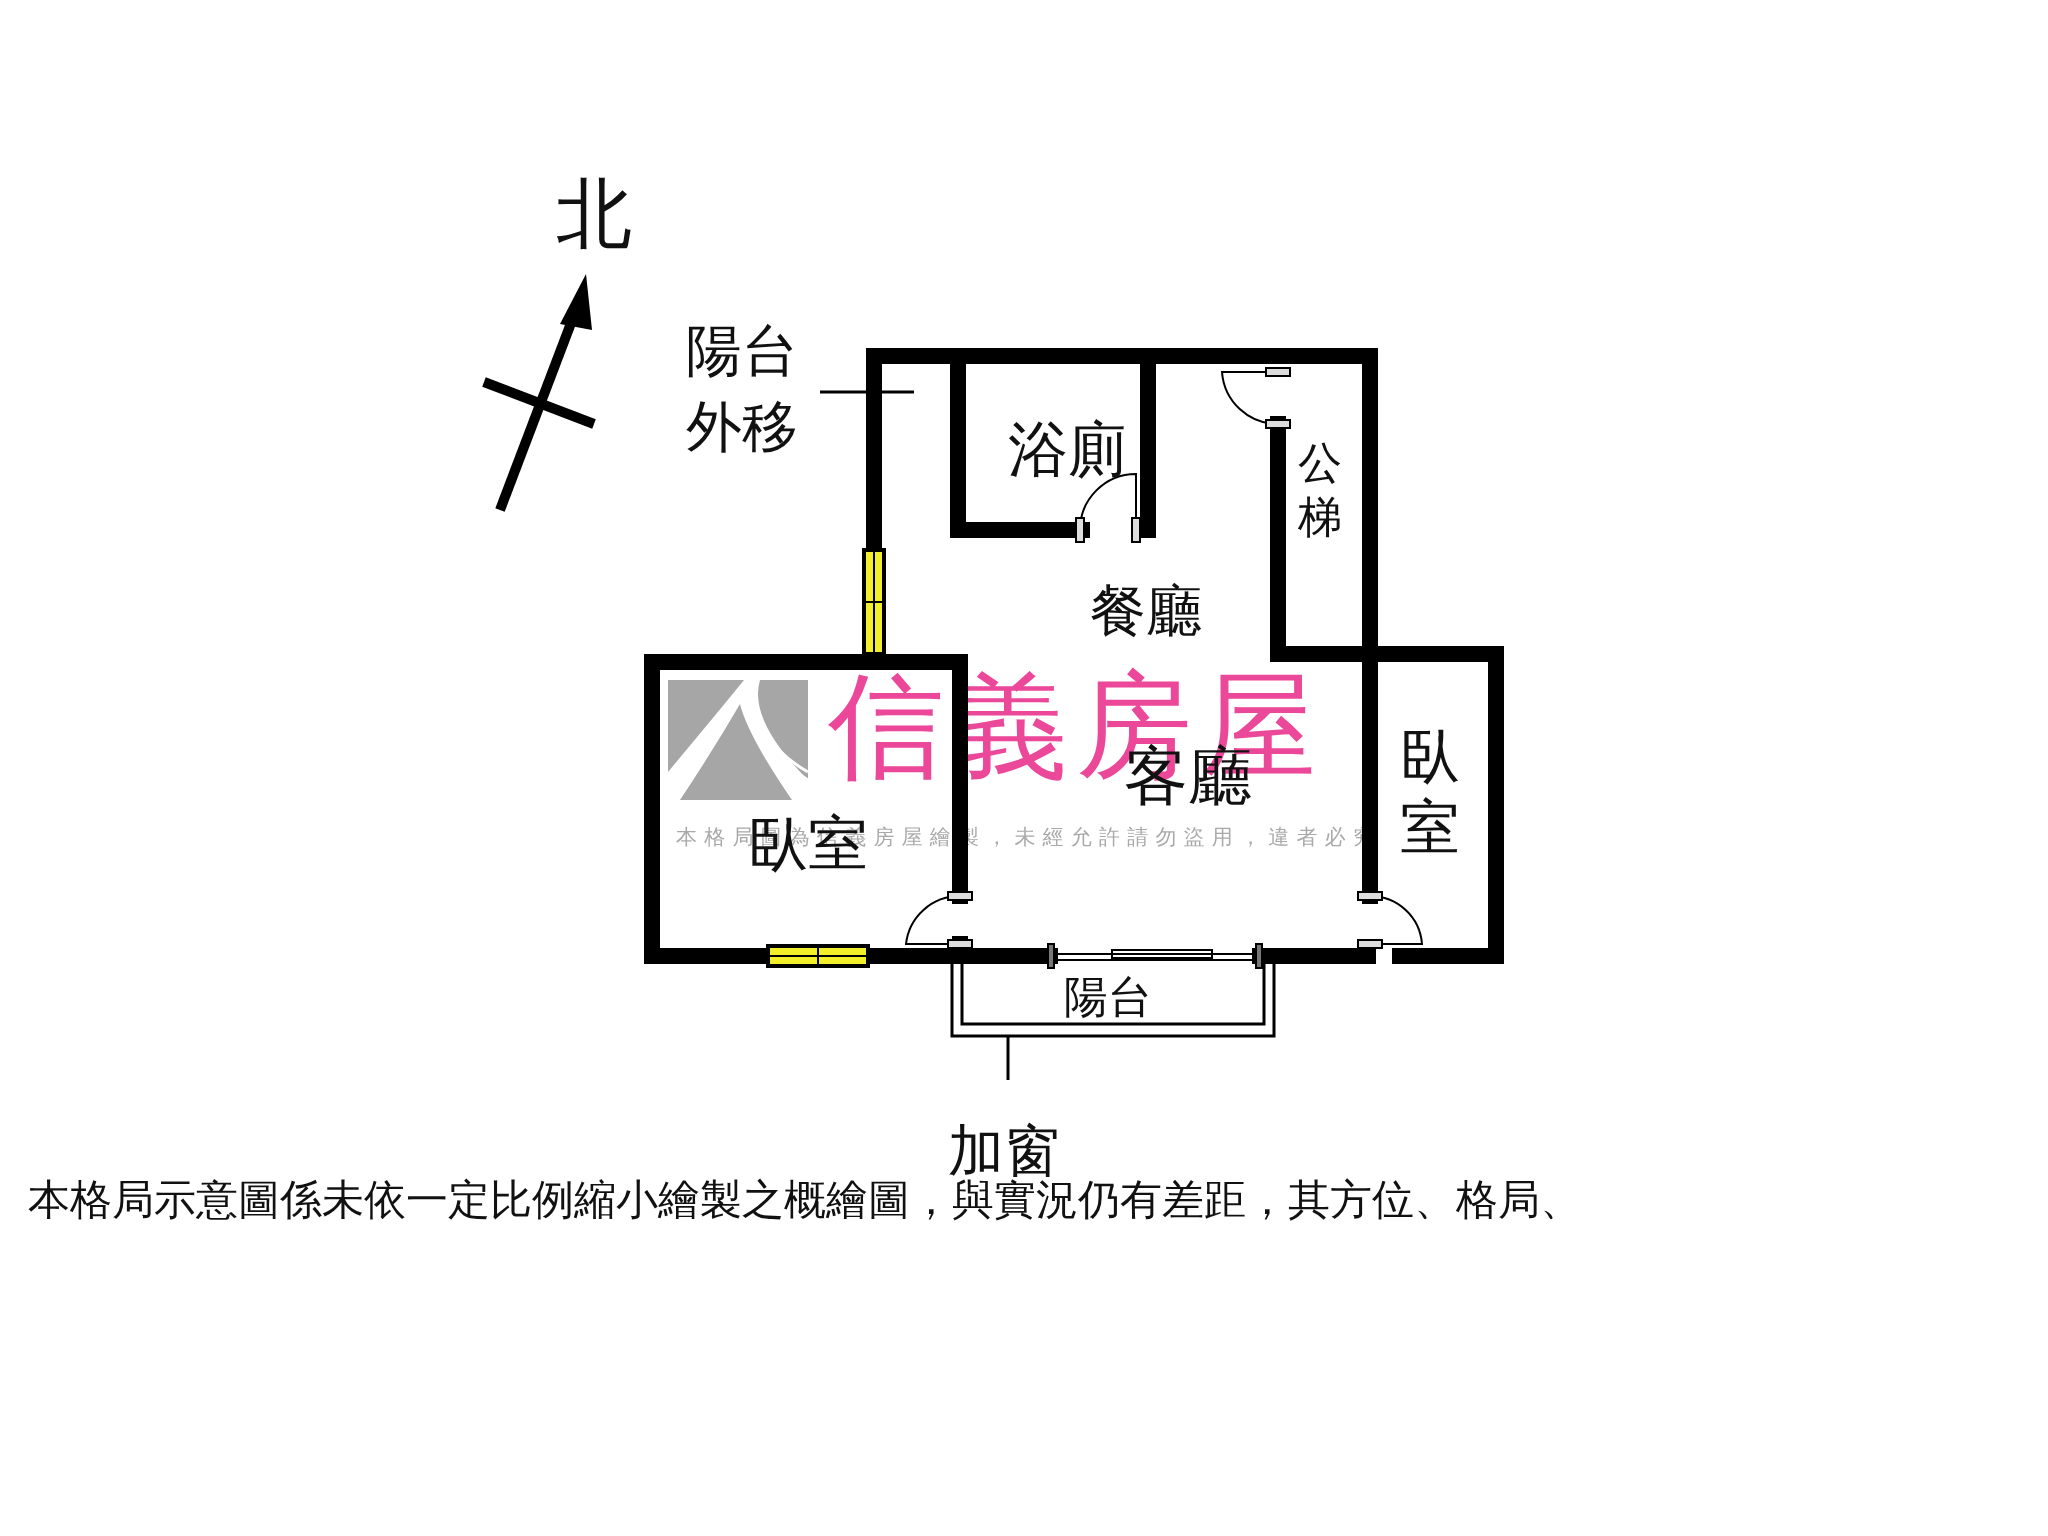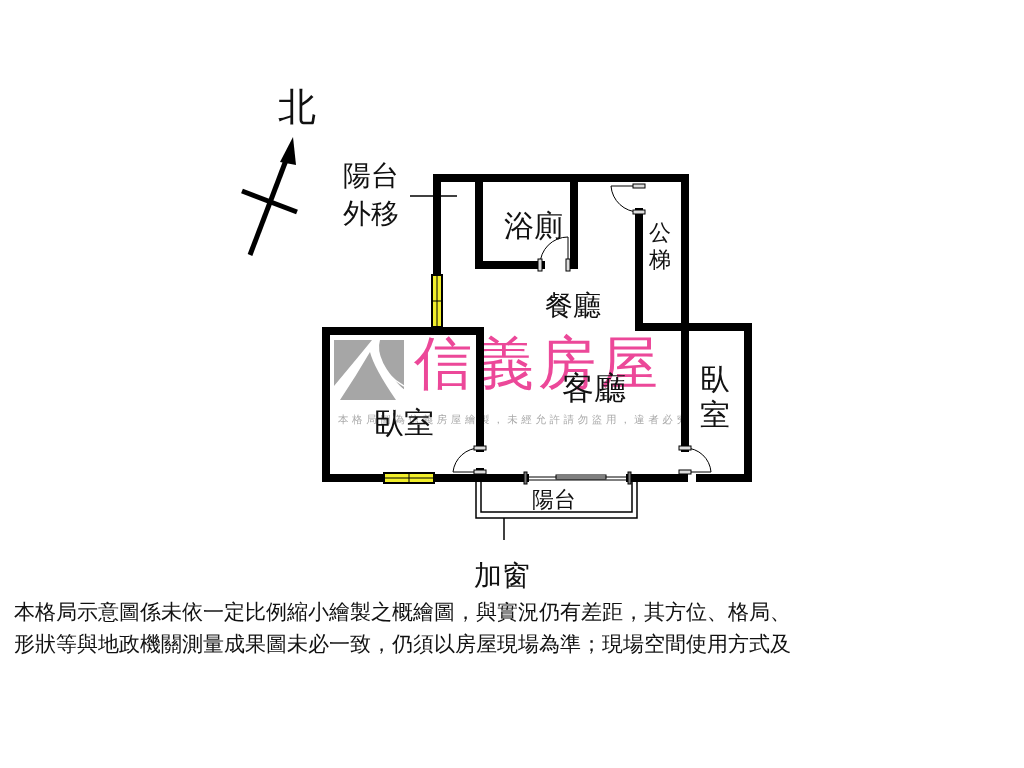--- a/index.html
+++ b/index.html
@@ -7,21 +7,21 @@
          font-family: "DejaVu Serif", "Liberation Serif", serif; color: #000; }
   #plan { position: absolute; left: 0; top: 0; width: 1024px; height: 580px; }
   .lbl { position: absolute; font-family: "DejaVu Serif", "Liberation Serif", serif;
          color: #111; white-space: nowrap; line-height: 1; }
   .wm-big { position: absolute; font-family: "DejaVu Sans", "Liberation Sans", sans-serif;
             color: #ec4899; font-size: 58px; letter-spacing: 4px; white-space: nowrap; line-height: 1; }
   .wm-small { position: absolute; font-family: "DejaVu Sans", "Liberation Sans", sans-serif;
               color: #a9a9a9; font-size: 10.5px; letter-spacing: 3.6px; white-space: nowrap; line-height: 1; }
   .disclaimer { position: absolute; left: 14px; top: 584px; width: 1000px;
                 font-family: "DejaVu Serif", "Liberation Serif", serif;
-                font-size: 21px; line-height: 32px; color: #111; margin-top: 12px; }
+                font-size: 21px; line-height: 32px; color: #111; }
   .disclaimer div { white-space: nowrap; }
 </style>
 </head>
 <body>
 
 <div>
   <svg style="position:absolute;left:334px;top:340px" width="70" height="60" viewBox="0 0 70 60">
     <rect x="0" y="0" width="70" height="60" fill="#a6a6a6"></rect>
     <path d="M0 46 Q30 10 38 0 L46 0 Q40 20 70 50 L70 60 L62 60 Q40 28 36 12 Q22 36 6 60 L0 60 Z" fill="#ffffff"></path>
     <path d="M40 14 Q52 36 70 46" stroke="#ffffff" stroke-width="1.5" fill="none"></path>
@@ -129,14 +129,13 @@
 <span class="lbl" style="left:545px;top:292px;font-size:28px">餐廳</span>
 <span class="lbl" style="left:562px;top:372px;font-size:32px">客廳</span>
 <span class="lbl" style="left:374px;top:408px;font-size:30px">臥室</span>
 <span class="lbl" style="left:700px;top:364px;font-size:30px">臥</span>
 <span class="lbl" style="left:700px;top:400px;font-size:30px">室</span>
 <span class="lbl" style="left:532px;top:489px;font-size:22px">陽台</span>
 <span class="lbl" style="left:474px;top:562px;font-size:28px">加窗</span>
 
 <div class="disclaimer">
   <div>本格局示意圖係未依一定比例縮小繪製之概繪圖，與實況仍有差距，其方位、格局、</div>
-  <div>形狀等與地政機關測量成果圖未必一致，仍須以房屋現場為準；現場空間使用方式及</div>
 </div>
 
 </body></html>

